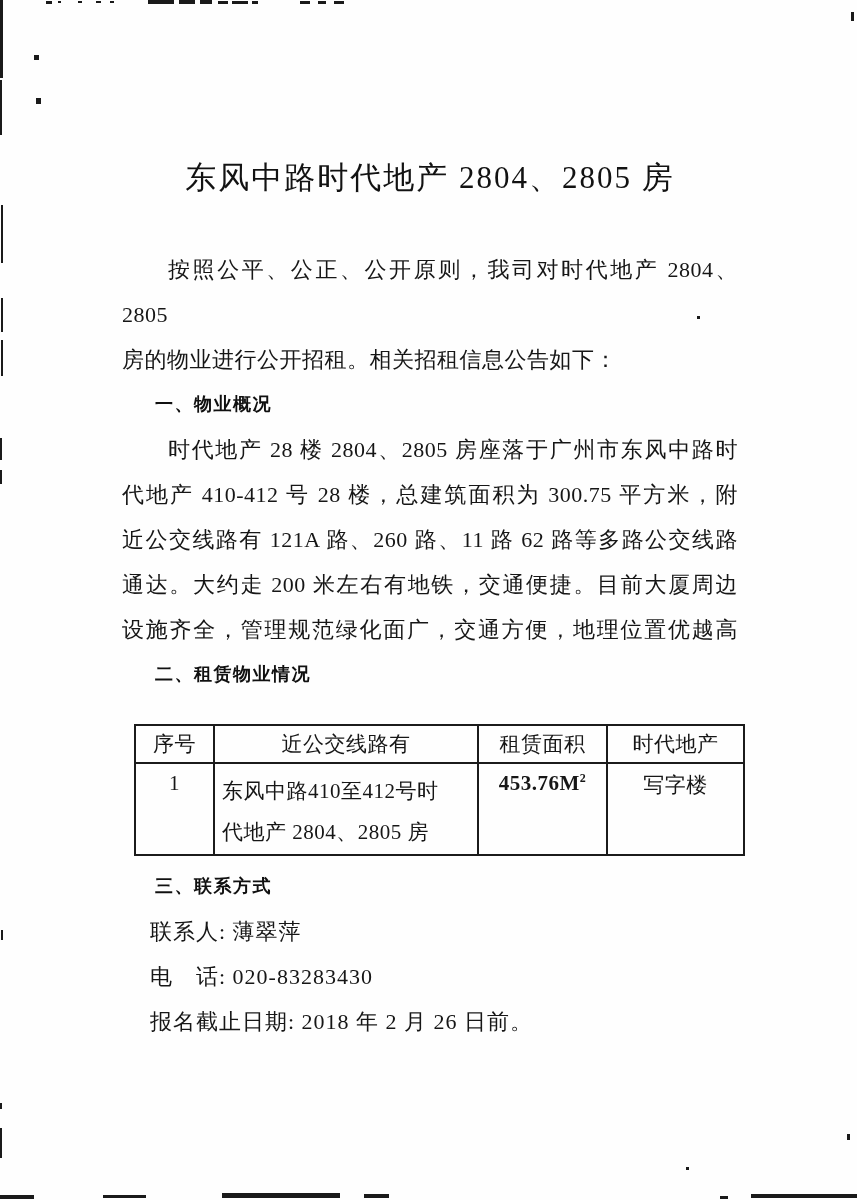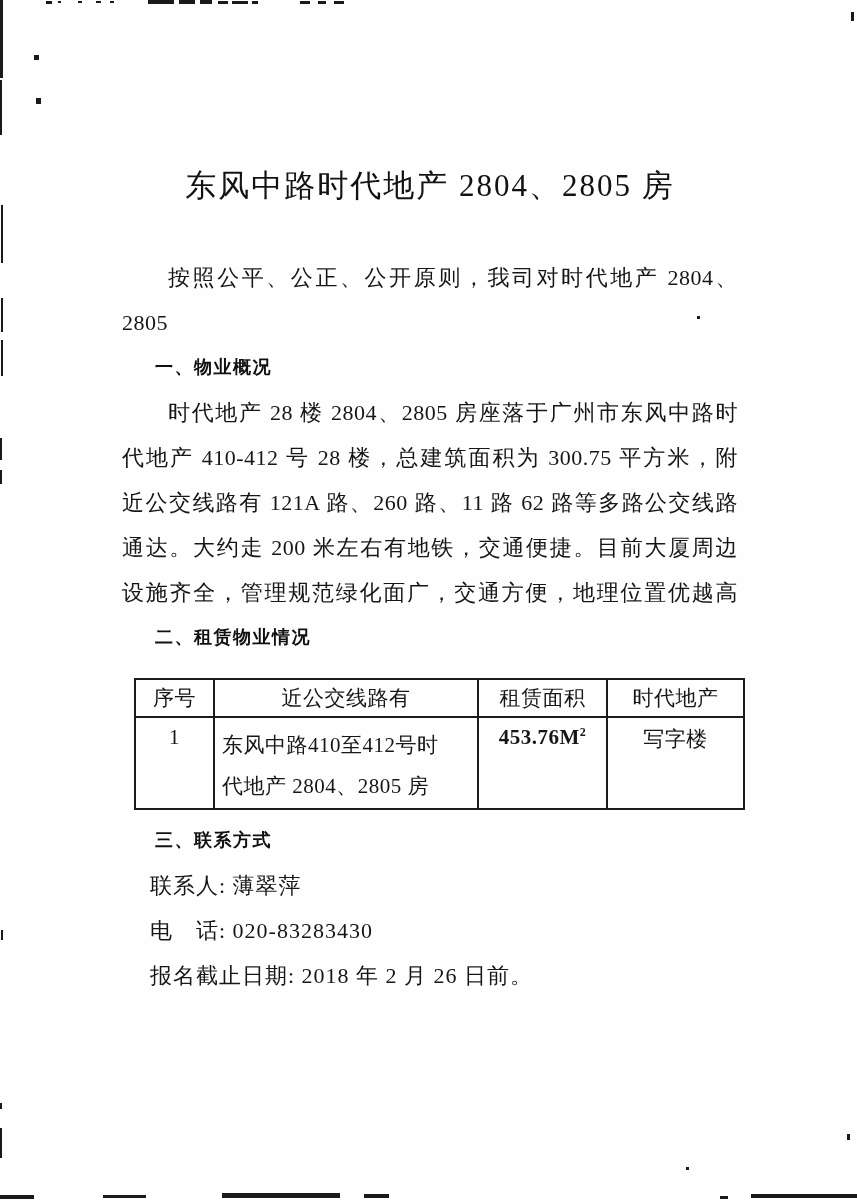--- a/index.html
+++ b/index.html
@@ -10,21 +10,21 @@
     color: #161616;
   }
   .page {
     position: relative;
     width: 857px; height: 1200px;
     background: #fefefe;
     overflow: hidden;
   }
   .content {
     position: absolute;
-    left: 122px; top: 16px;
+    left: 122px; top: 8px;
     width: 616px;
   }
   .title-wrap {
     padding-top: 146px;
     text-align: center;
     font-size: 31px;
     line-height: 47px;
     letter-spacing: 2px;
     color: #121212;
   }
@@ -43,21 +43,21 @@
   .intro { margin-top: 46px; }
   .sec-heading {
     font-size: 18px;
     line-height: 45px;
     font-weight: 700;
     padding-left: 33px;
     letter-spacing: 1.5px;
     color: #101010;
   }
   table.lease {
-    margin: 18px 0 0 12px;
+    margin: 27px 0 0 12px;
     border-collapse: collapse;
     width: 609px;
     table-layout: fixed;
   }
   table.lease th, table.lease td {
     border: 2px solid #1b1b1b;
     font-size: 21px;
     letter-spacing: 0.5px;
   }
   table.lease th {
@@ -95,20 +95,21 @@
 <div class="page">
 
   <div class="content">
 
     <div class="title-wrap">
       <div>东风中路时代地产 2804、2805 房</div>
     </div>
 
     <div class="intro">
       <div class="bline jline first-line">按照公平、公正、公开原则，我司对时代地产 2804、2805</div>
+      <div class="bline">房的物业进行公开招租。相关招租信息公告如下：</div>
     </div>
 
     <div class="sec-heading">一、物业概况</div>
 
     <div>
       <div class="bline jline first-line">时代地产 28 楼 2804、2805 房座落于广州市东风中路时</div>
       <div class="bline jline">代地产 410-412 号 28 楼，总建筑面积为 300.75 平方米，附</div>
       <div class="bline jline">近公交线路有 121A 路、260 路、11 路 62 路等多路公交线路</div>
       <div class="bline jline">通达。大约走 200 米左右有地铁，交通便捷。目前大厦周边</div>
       <div class="bline jline">设施齐全，管理规范绿化面广，交通方便，地理位置优越高</div>

